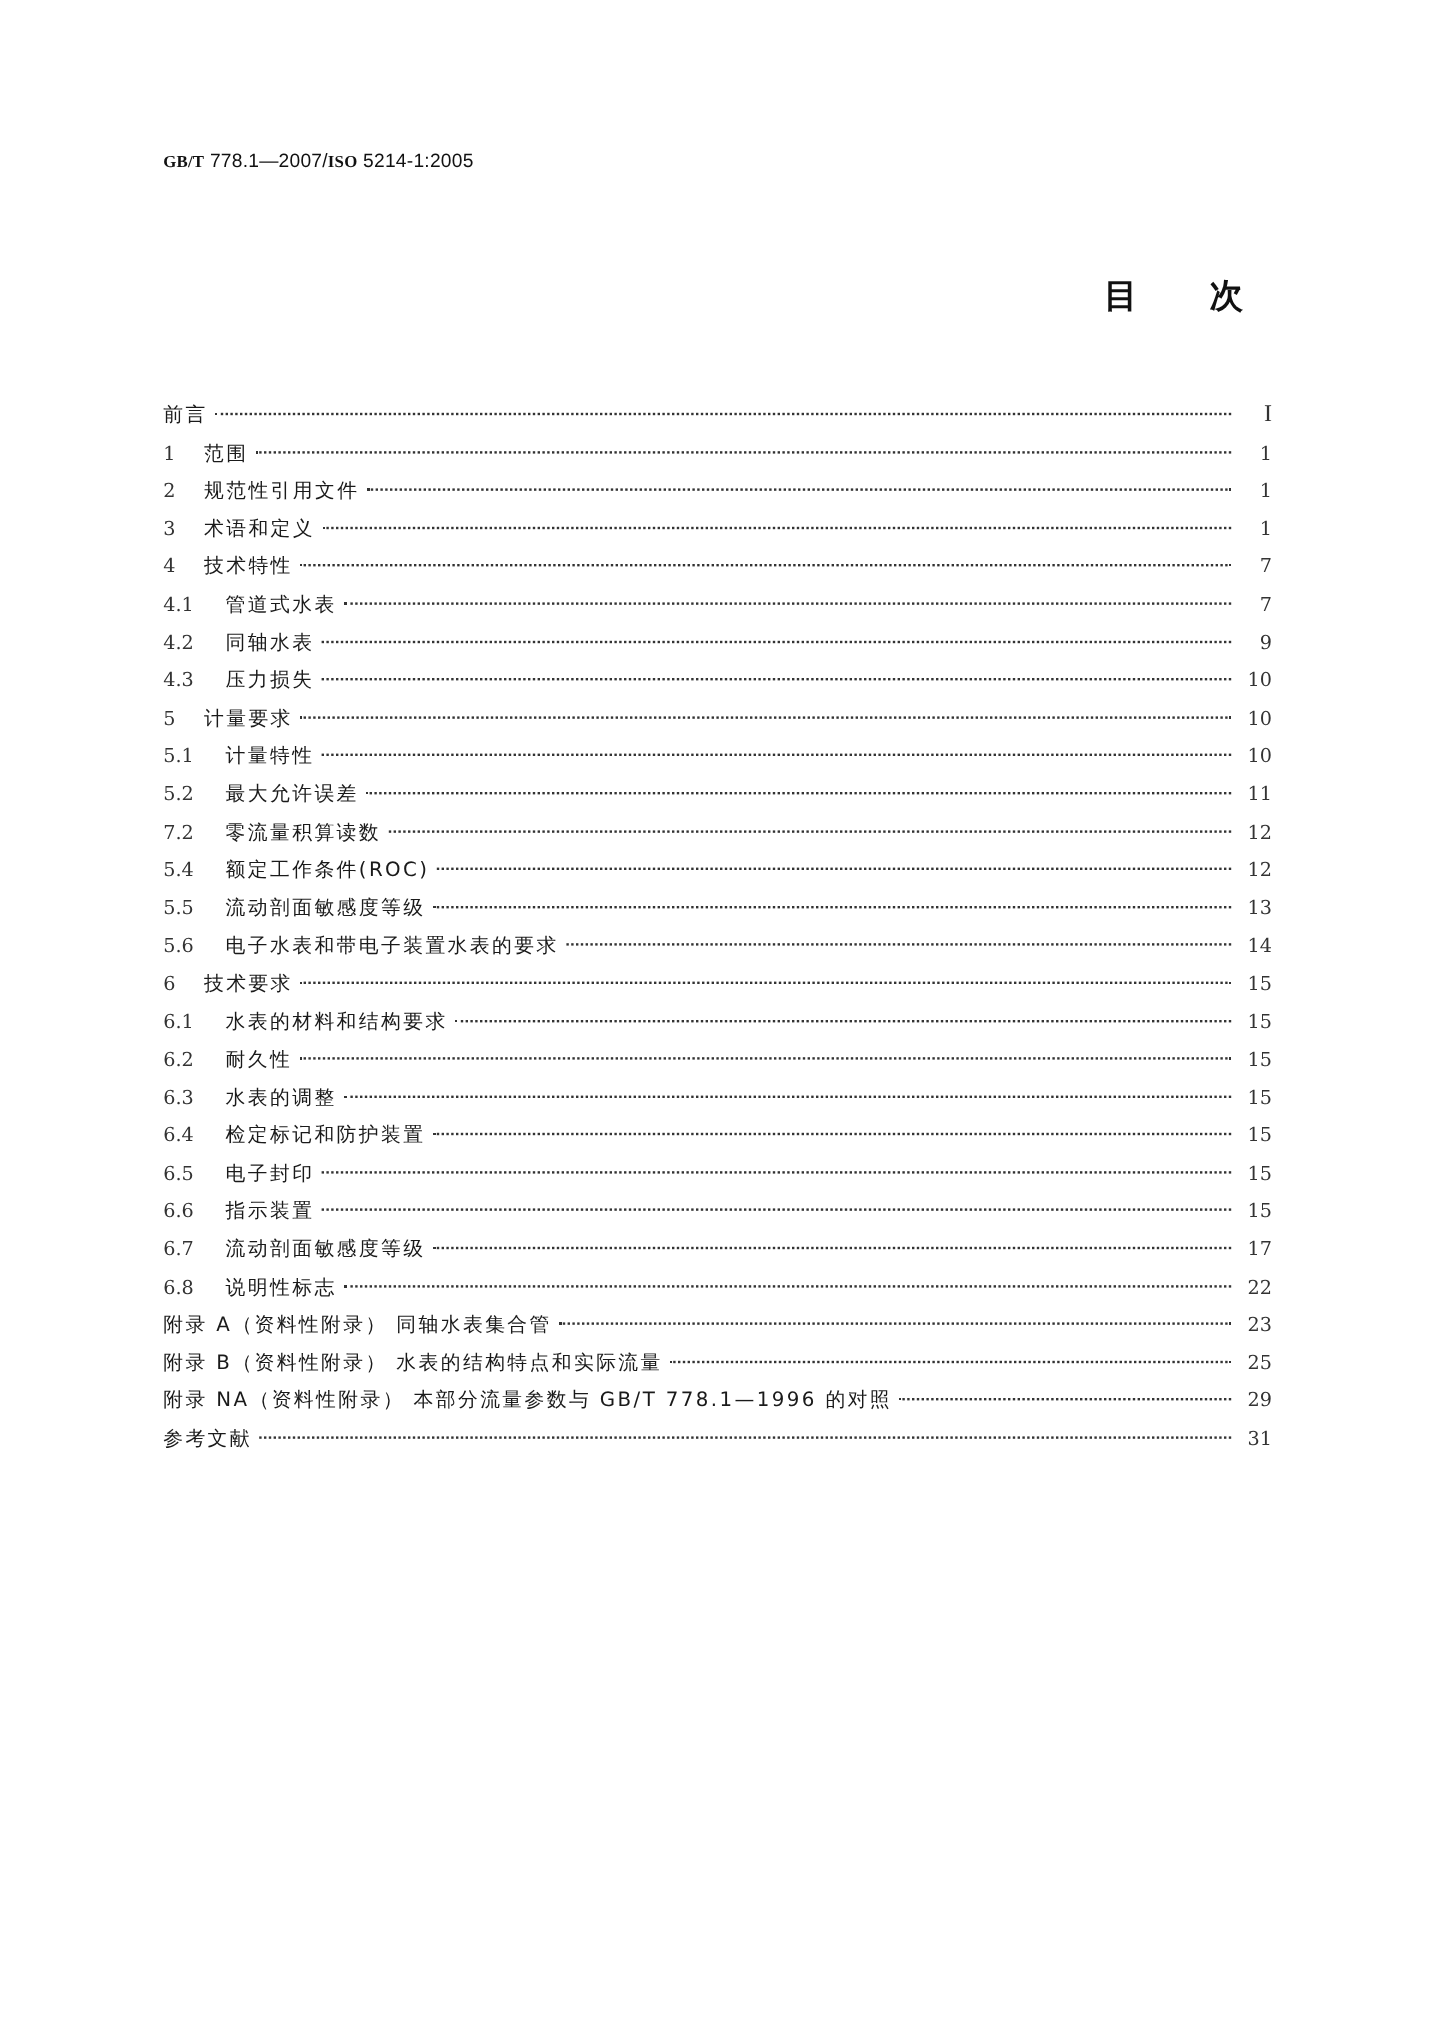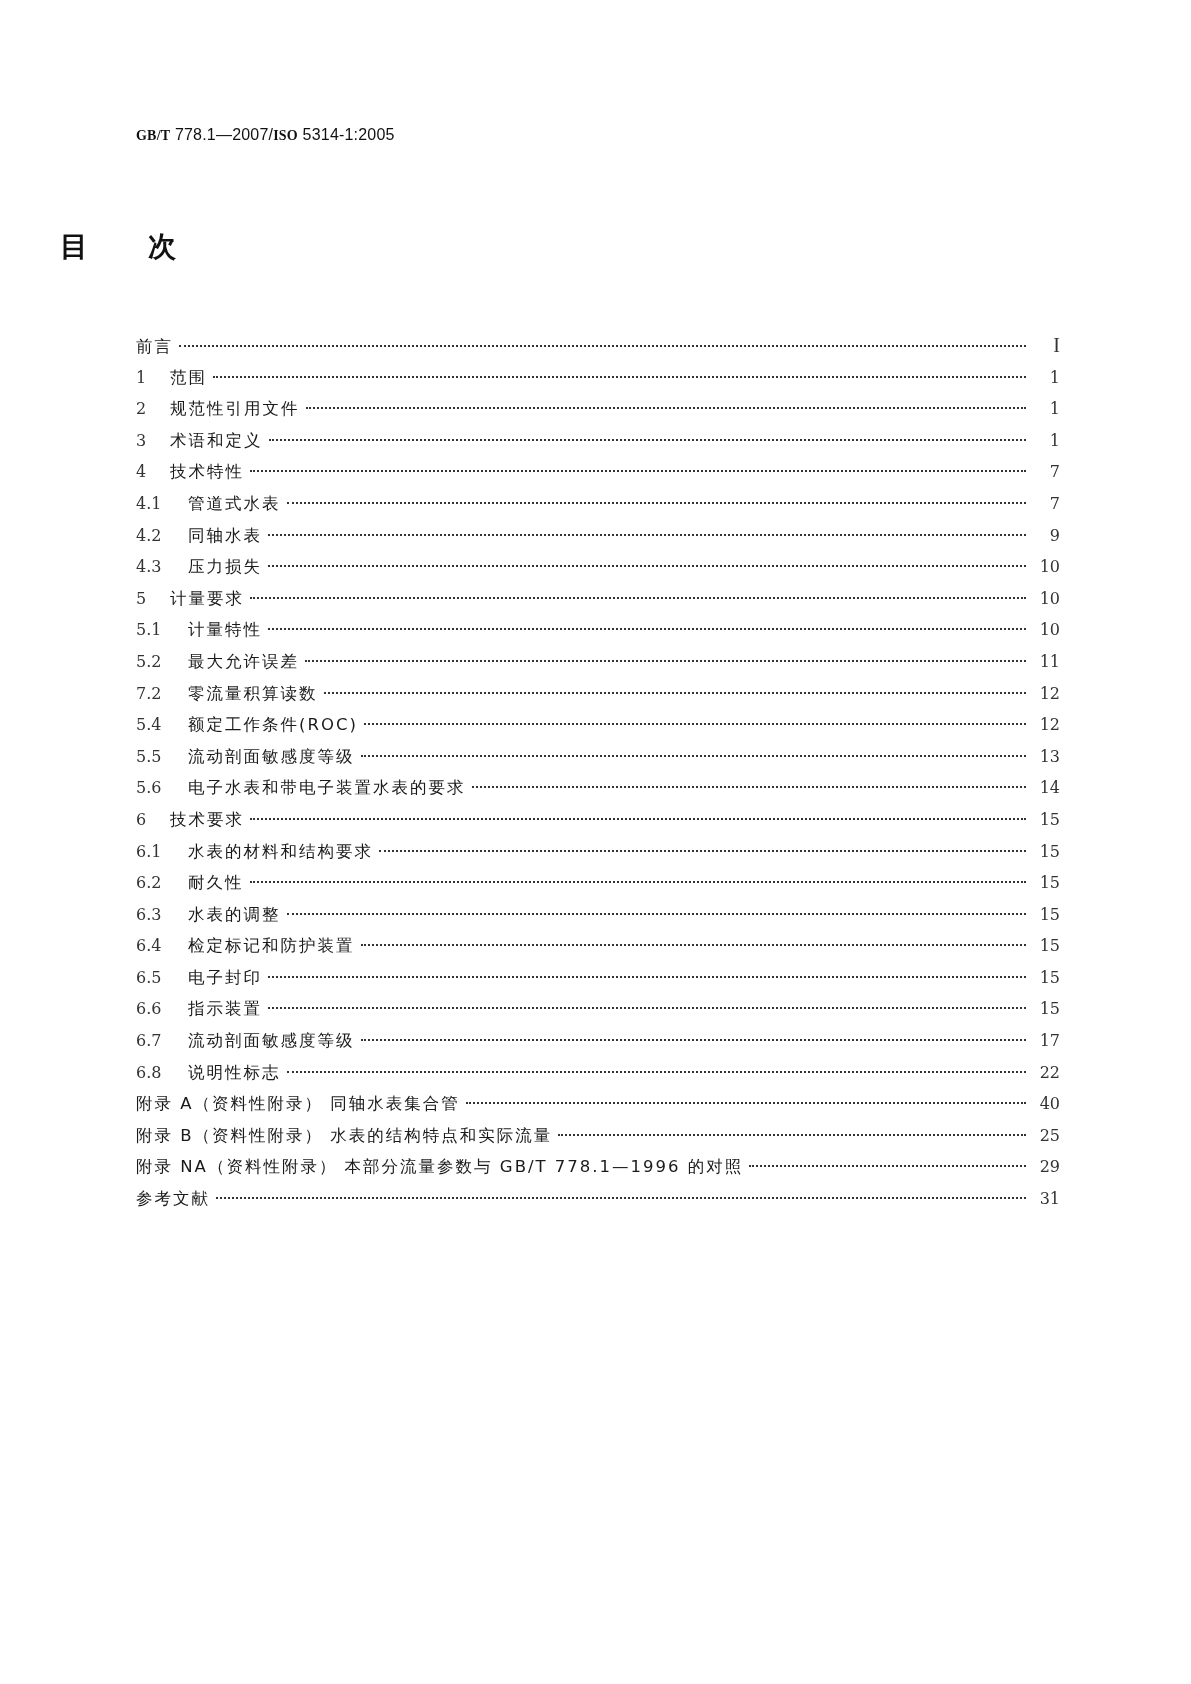--- a/index.html
+++ b/index.html
@@ -27,21 +27,21 @@
     .header-code b {
       font-family: "Liberation Serif", "DejaVu Serif", serif;
       font-weight: bold;
       font-size: 14px;
     }
     .page-title {
       position: absolute;
       left: 0;
       width: 1096px;
       top: 228px;
-      text-align: left;
+      text-align: right;
       font-family: "DejaVu Sans", "Liberation Sans", sans-serif;
       font-size: 28px;
       font-weight: bold;
       letter-spacing: 60px;
       padding-left: 60px;
       box-sizing: border-box;
       color: #111;
     }
     .toc {
       position: absolute;
@@ -86,21 +86,21 @@
       color: #333;
     }
     .toc-page.roman {
       font-family: "Liberation Serif", "DejaVu Serif", serif;
       font-size: 20px;
     }
   </style>
 </head>
 <body>
 
-<div class="header-code"><b>GB/T</b><span> 778.1—2007/</span><b>ISO</b><span> 5314-1:2005</span></div>
+<div class="header-code"><b>GB/T</b><span> 778.1—2007/</span><b>ISO</b><span> 5214-1:2005</span></div>
 
 <div class="page-title">目次</div>
 
 <div class="toc" id="toc">
     <div class="toc-row">
       <span class="toc-label">前言</span>
       <span class="toc-leader"></span>
       <span class="toc-page roman">I</span>
     </div>
     <div class="toc-row">
@@ -237,21 +237,21 @@
     </div>
     <div class="toc-row">
       <span class="toc-num lvl2">6.8</span>
       <span class="toc-label">说明性标志</span>
       <span class="toc-leader"></span>
       <span class="toc-page">22</span>
     </div>
     <div class="toc-row">
       <span class="toc-label">附录 A（资料性附录） 同轴水表集合管</span>
       <span class="toc-leader"></span>
-      <span class="toc-page">40</span>
+      <span class="toc-page">23</span>
     </div>
     <div class="toc-row">
       <span class="toc-label">附录 B（资料性附录） 水表的结构特点和实际流量</span>
       <span class="toc-leader"></span>
       <span class="toc-page">25</span>
     </div>
     <div class="toc-row">
       <span class="toc-label">附录 NA（资料性附录） 本部分流量参数与 GB/T 778.1—1996 的对照</span>
       <span class="toc-leader"></span>
       <span class="toc-page">29</span>

